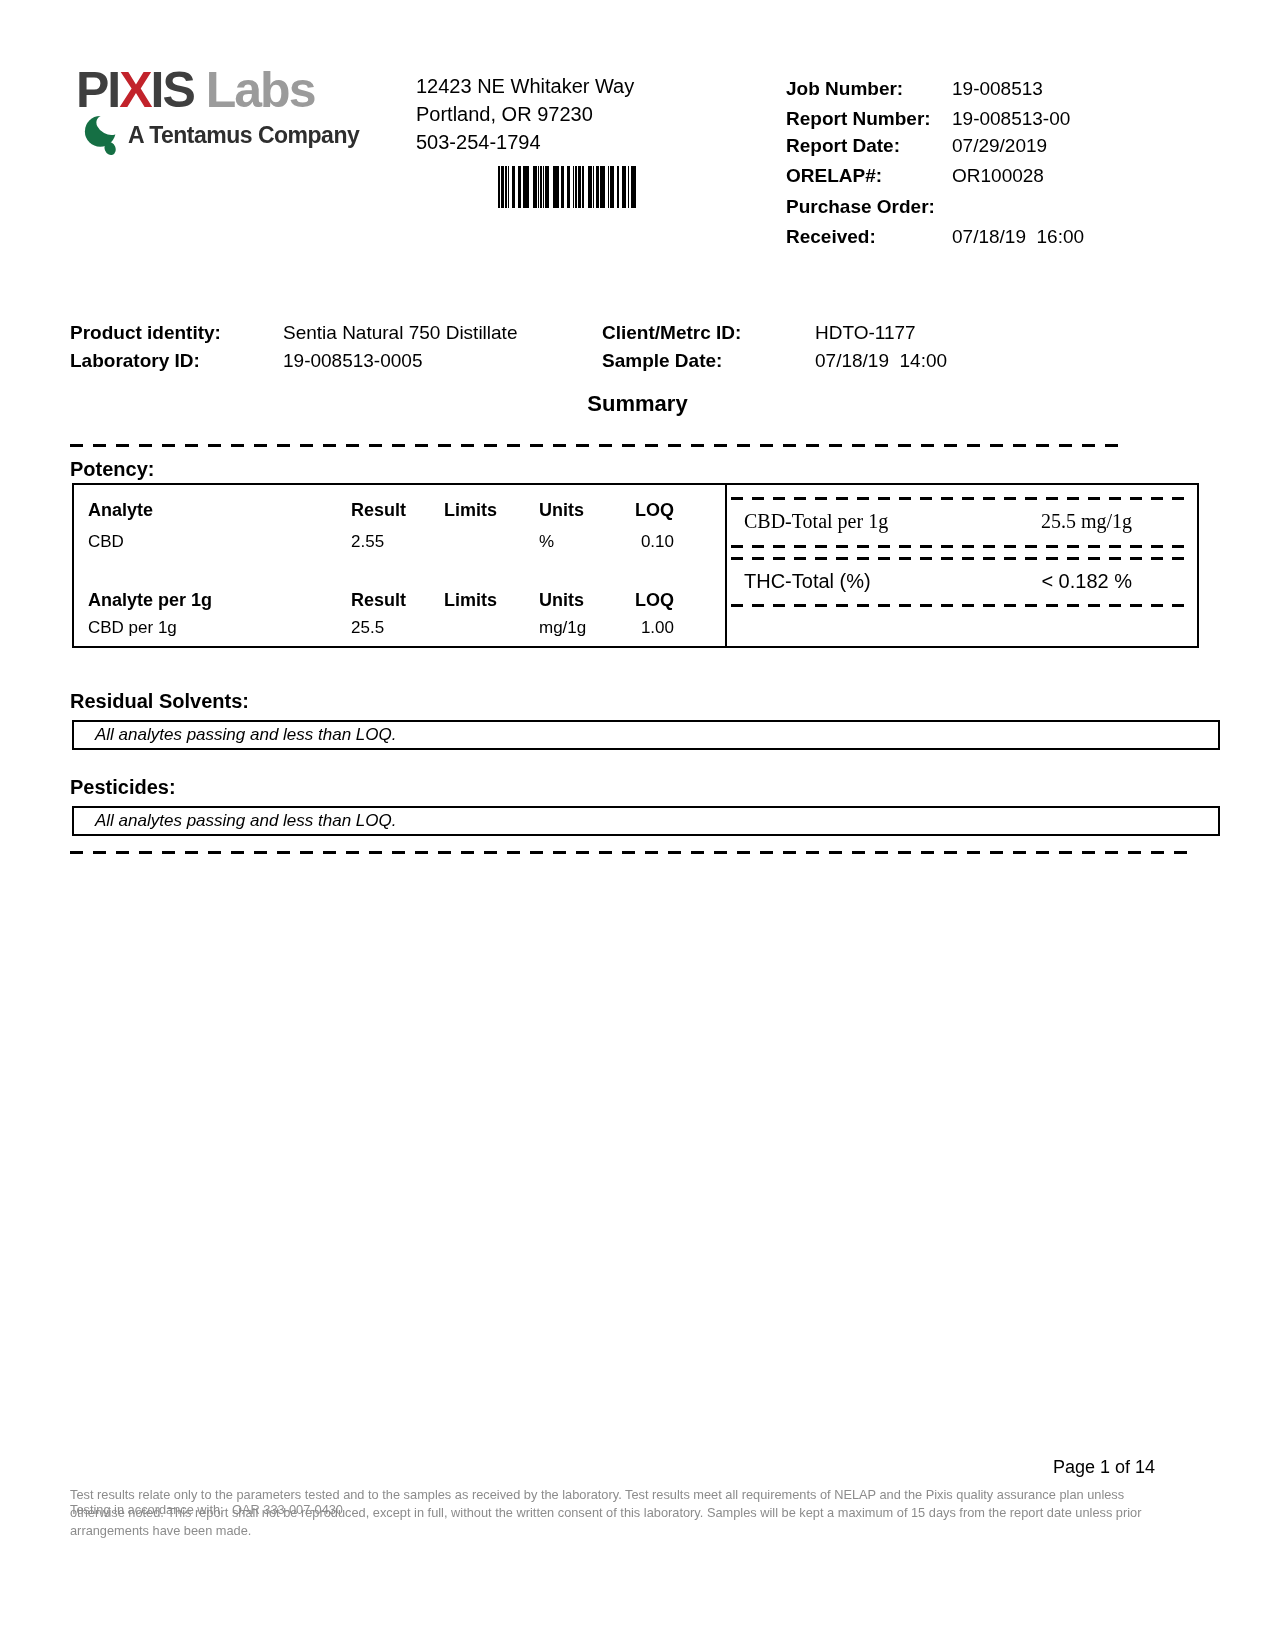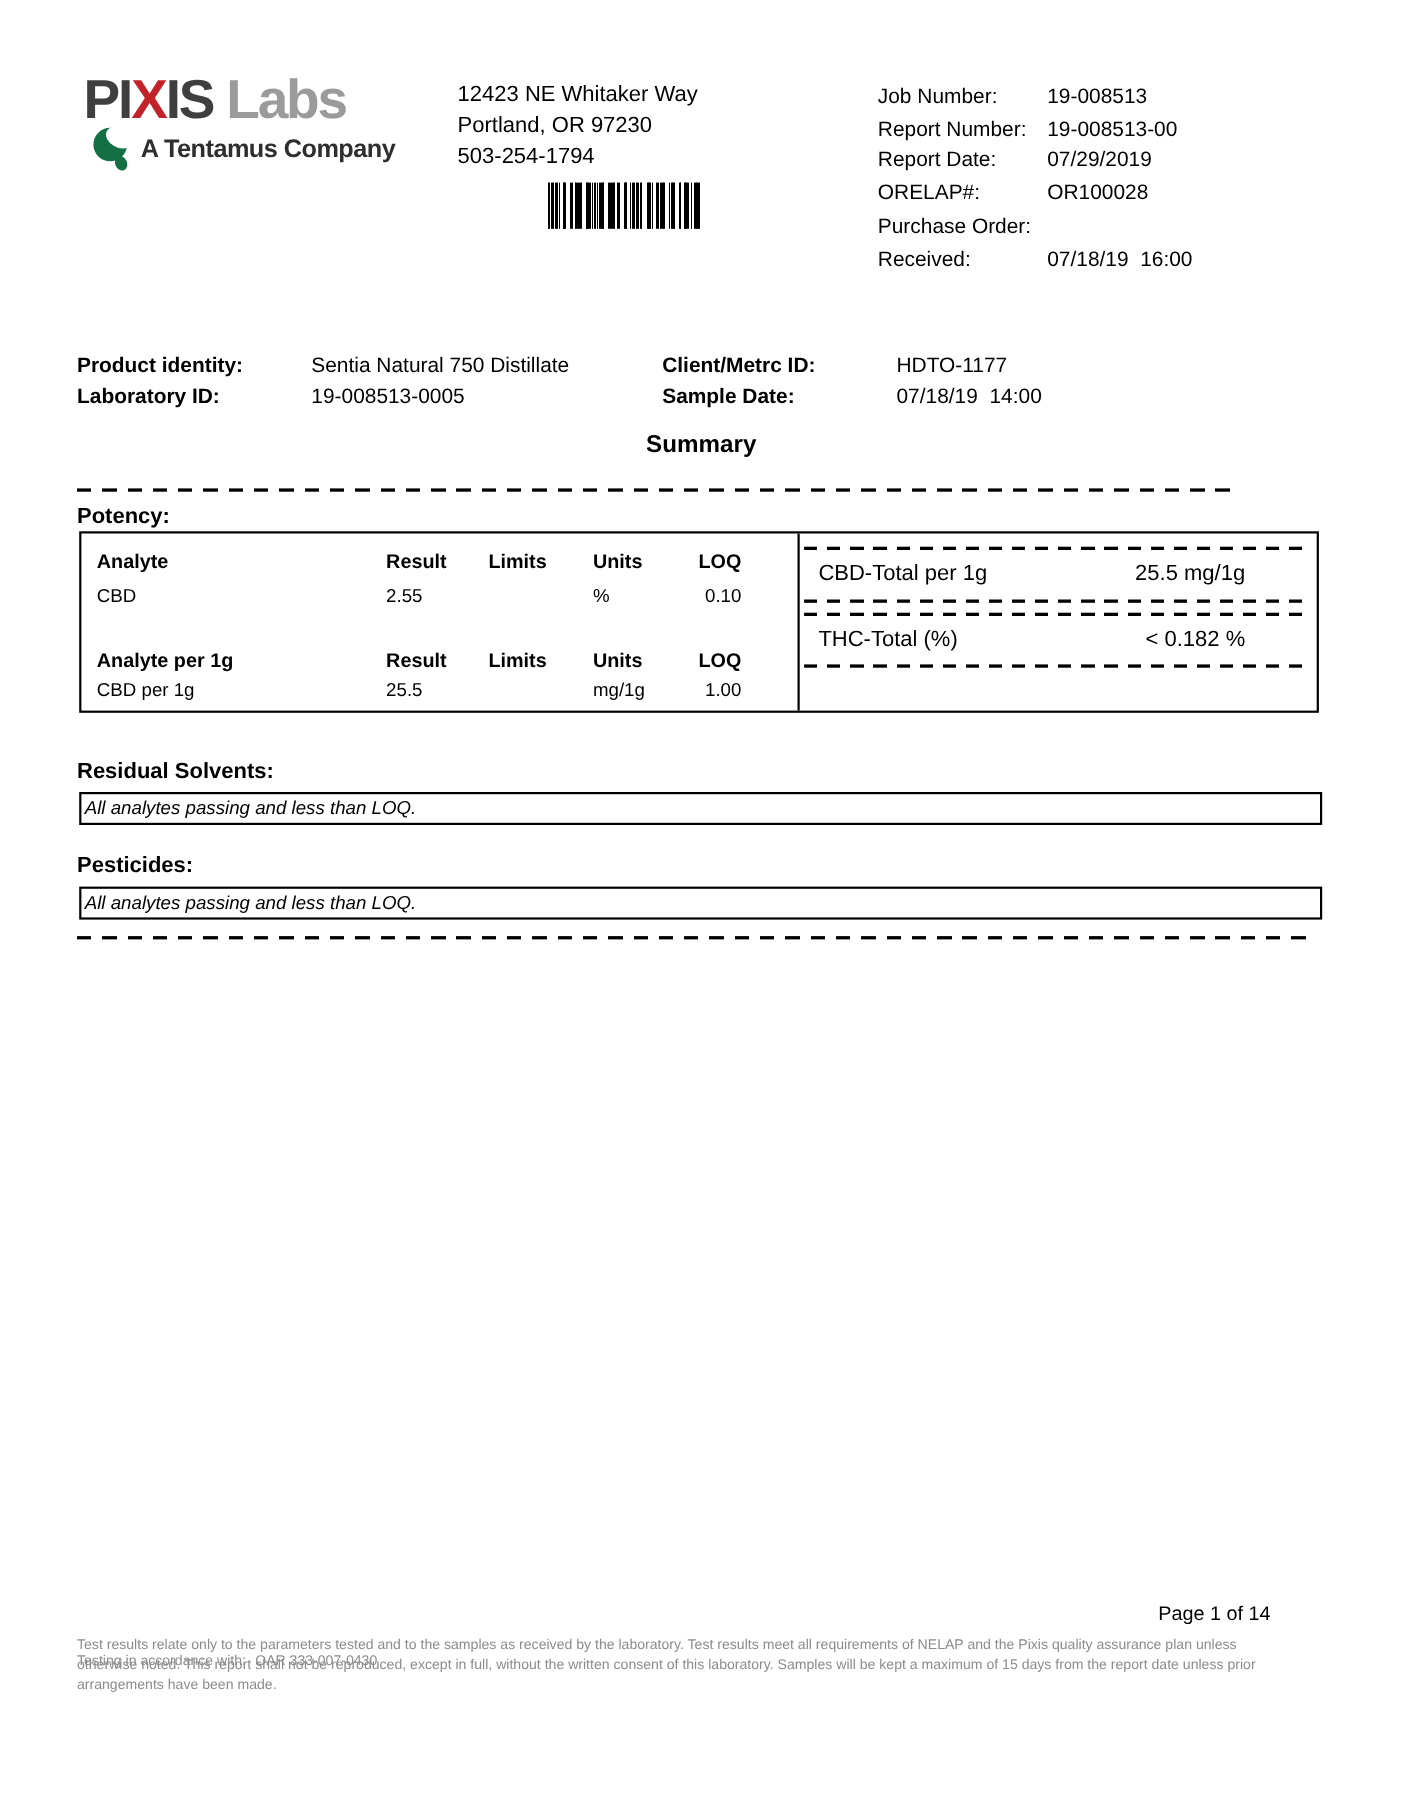--- a/index.html
+++ b/index.html
@@ -26,21 +26,21 @@
   .barcode{
     position:absolute;left:498px;top:166px;width:140px;height:42px;
     background:
       repeating-linear-gradient(90deg,#000 0 2px,transparent 2px 7px),
       repeating-linear-gradient(90deg,transparent 0 3px,#000 3px 6px,transparent 6px 11px),
       repeating-linear-gradient(90deg,#000 0 1px,transparent 1px 5px);
   }
 
   .jobinfo{position:absolute;left:786px;top:74px;width:430px;}
   .jobrow{position:absolute;left:0;width:430px;height:22px;font-size:19px;white-space:nowrap;}
-  .jobrow .lbl{font-weight:normal;margin-left:12px;}
+  .jobrow .lbl{font-weight:bold;}
   .jobrow .val{position:absolute;left:166px;white-space:pre;}
 
   .notice{position:absolute;left:70px;top:259px;font-size:18.5px;color:#e51a16;white-space:nowrap;}
 
   
   .sampleblock{position:absolute;left:0;top:0;width:1275px;}
   .srow{position:absolute;height:22px;font-size:19px;white-space:nowrap;}
   .srow .lbl{font-weight:bold;}
 
   
@@ -60,21 +60,21 @@
   .c2{left:370px;}
   .c3{left:465px;}
   .c4{left:500px;width:100px;text-align:right;}
 
   .totals{position:absolute;left:653px;top:0;right:0;bottom:0;}
   .t-dash{position:absolute;left:4px;right:6px;height:3px;background:repeating-linear-gradient(90deg,#000 0 12px,transparent 12px 21px);}
   .t-row{position:absolute;left:17px;right:65px;height:24px;font-size:20px;}
   .t-row .t-lbl{position:absolute;left:0;white-space:nowrap;}
   .t-row .t-val{position:absolute;right:0;white-space:nowrap;}
 
-  .note-box{position:absolute;left:72px;width:1123px;height:26px;border:2px solid #000;display:flex;align-items:center;padding-left:3px;}
+  .note-box{position:absolute;left:72px;width:1123px;height:26px;border:2px solid #000;display:flex;align-items:center;padding-left:21px;}
   .note-box .note-text{font-size:17px;font-style:italic;}
 
   
   .page-num{position:absolute;right:120px;top:1457px;font-size:18px;}
   .disclaimer{position:absolute;left:70px;top:1486px;width:1075px;font-size:12.8px;line-height:18px;color:#8c8c8c;}
   .testing{position:absolute;left:70px;top:1502px;font-size:12.8px;color:#8c8c8c;}
   .testing .tv{position:absolute;left:162px;white-space:nowrap;}
 </style>
 </head>
 <body>
@@ -155,21 +155,21 @@
     <div class="prow pd" style="top:133px;">
       <span class="c0">CBD per 1g</span>
       <span class="c1">25.5</span>
       <span class="c2"></span>
       <span class="c3">mg/1g</span>
       <span class="c4">1.00</span>
     </div>
 
     <div class="totals">
       <div class="t-dash" style="top:12px;"></div>
-      <div class="t-row" style="top:25px;">
+      <div class="t-row" style="top:25px;font-family:Liberation Serif, serif;">
         <span class="t-lbl">CBD-Total per 1g</span>
         <span class="t-val">25.5 mg/1g</span>
       </div>
       <div class="t-dash" style="top:60px;"></div>
       <div class="t-dash" style="top:72px;"></div>
       <div class="t-row" style="top:85px;">
         <span class="t-lbl">THC-Total (%)</span>
         <span class="t-val">&lt; 0.182 %</span>
       </div>
       <div class="t-dash" style="top:119px;"></div>

